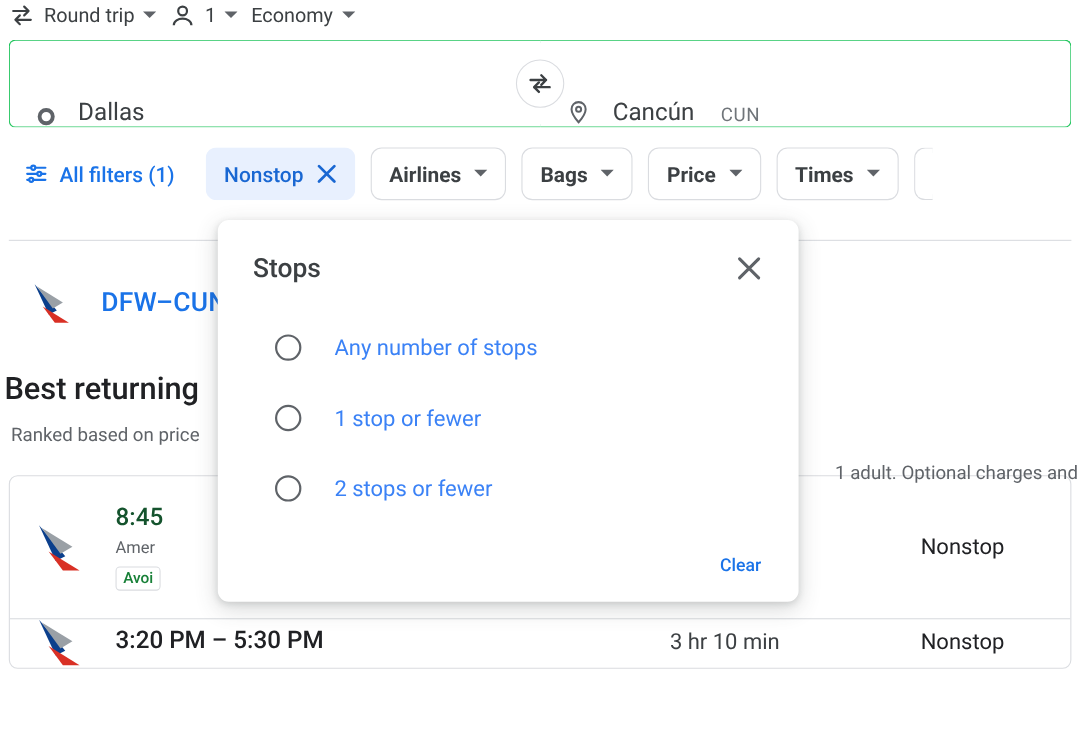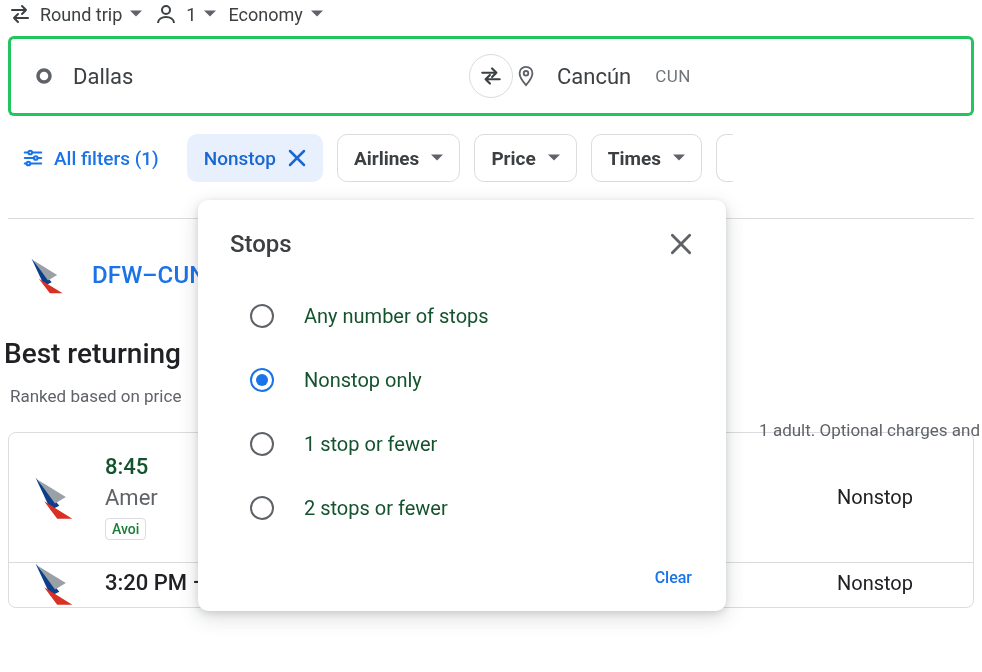--- a/index.html
+++ b/index.html
@@ -31,25 +31,25 @@
   .dropdown-caret { color: #5f6368; }
   .search-row {
     display: flex;
     align-items: center;
     padding: 0 8px;
     gap: 0;
     position: relative;
   }
   .search-field {
     flex: 1;
-    border: 3px solid #22c55e;
+    border: 1px solid #22c55e;
     border-radius: 6px;
     height: 80px;
     display: flex;
-    align-items: center;
+    align-items: flex-end;
     padding: 0 24px;
     gap: 20px;
     font-size: 22px;
     color: #3c4043;
   }
   .search-field-origin { border-top-right-radius: 0; border-bottom-right-radius: 0; border-right: none; }
   .search-field-dest { border-top-left-radius: 0; border-bottom-left-radius: 0; border-left: none; }
   .swap-btn {
     width: 44px;
     height: 44px;
@@ -153,21 +153,21 @@
     align-items: center;
     padding: 18px 20px;
     border-bottom: 1px solid #dadce0;
     gap: 24px;
     position: relative;
     height: 130px;
   }
   .result-row:last-child { border-bottom: none; height: 44px; padding-top: 6px; padding-bottom: 0; overflow: hidden; }
   .flight-time { font-size: 22px; font-weight: 500; color: #14532d; }
   .flight-time-2 { font-size: 22px; font-weight: 500; color: #202124; }
-  .airline-name { font-size: 22px; color: #5f6368; margin-top: 6px; }
+  .airline-name { font-size: 15px; color: #5f6368; margin-top: 6px; }
   .avoid-badge {
     display: inline-block;
     background: #fff;
     color: #188038;
     border: 1px solid #dadce0;
     font-size: 14px;
     font-weight: 500;
     padding: 2px 6px;
     border-radius: 4px;
     margin-top: 8px;
@@ -209,21 +209,21 @@
     border: 2.5px solid #5f6368;
     flex-shrink: 0;
     display: flex;
     align-items: center;
     justify-content: center;
   }
   .radio-item.selected .radio-circle { border-color: #1a73e8; }
   .radio-item.selected .radio-dot {
     width: 12px; height: 12px; border-radius: 50%; background: #1a73e8;
   }
-  .radio-label { font-size: 20px; color: #14532d; }
+  .radio-label { font-size: 20px; color: #3b82f6; }
   .popover-footer {
     display: flex;
     justify-content: flex-end;
     padding: 20px 34px 16px 0;
   }
   .clear-btn {
     color: #1a73e8;
     font-size: 16px;
     font-weight: 500;
     cursor: pointer;
@@ -299,20 +299,26 @@
     <span>All filters (1)</span>
   </div>
   <div class="filter-chip active">
     <span>Nonstop</span>
     <svg class="chip-close" width="18" height="18" viewBox="0 0 18 18">
         <path d="M2 2l14 14M16 2L2 16" stroke="#1967d2" stroke-width="2.5" stroke-linecap="round"></path>
       </svg>
   </div>
   <div class="filter-chip">
     <span>Airlines</span>
+    <svg width="12" height="12" viewBox="0 0 10 6">
+        <path d="M0 0l5 5 5-5z" fill="#5f6368"></path>
+      </svg>
+  </div>
+  <div class="filter-chip">
+    <span>Bags</span>
     <svg width="12" height="12" viewBox="0 0 10 6">
         <path d="M0 0l5 5 5-5z" fill="#5f6368"></path>
       </svg>
   </div>
   <div class="filter-chip">
     <span>Price</span>
     <svg width="12" height="12" viewBox="0 0 10 6">
         <path d="M0 0l5 5 5-5z" fill="#5f6368"></path>
       </svg>
   </div>
@@ -377,26 +383,20 @@
         </svg>
     </div>
   </div>
   <div class="radio-list">
     <div class="radio-item">
       <div class="radio-circle">
           <div class="radio-dot"></div>
         </div>
       <div class="radio-label">Any number of stops</div>
     </div>
-    <div class="radio-item selected">
-      <div class="radio-circle">
-          <div class="radio-dot"></div>
-        </div>
-      <div class="radio-label">Nonstop only</div>
-    </div>
     <div class="radio-item">
       <div class="radio-circle">
           <div class="radio-dot"></div>
         </div>
       <div class="radio-label">1 stop or fewer</div>
     </div>
     <div class="radio-item">
       <div class="radio-circle">
           <div class="radio-dot"></div>
         </div>

